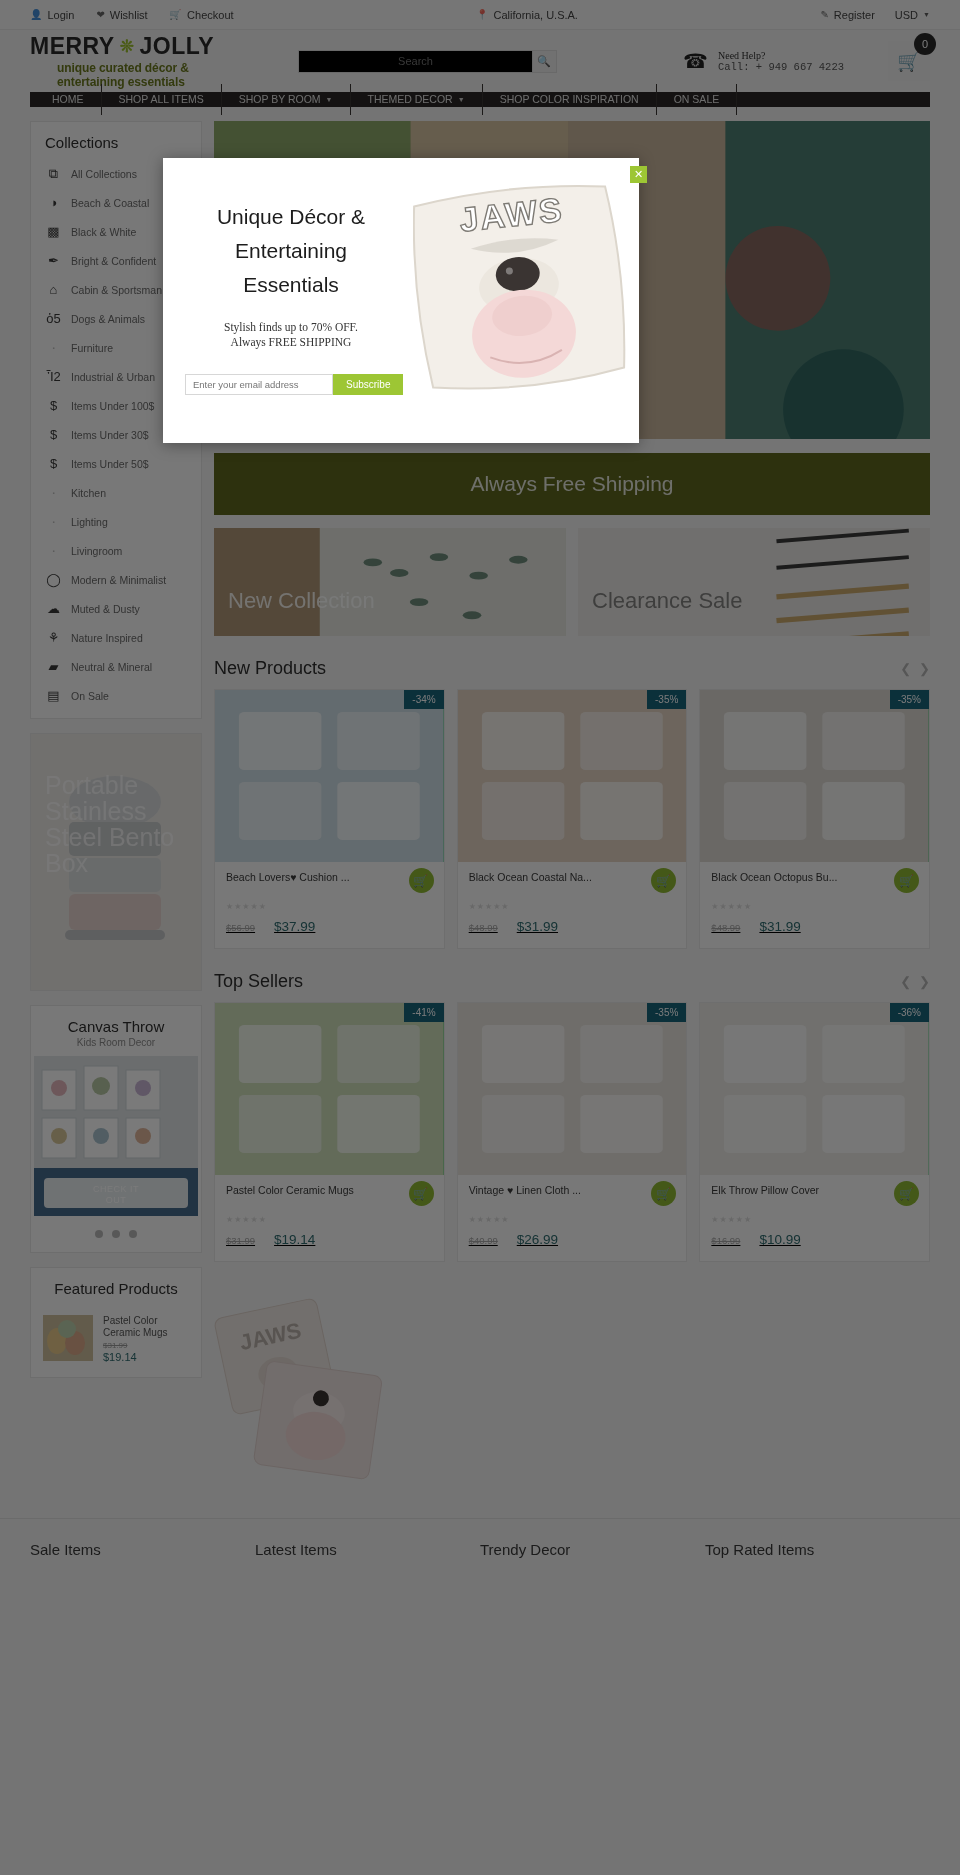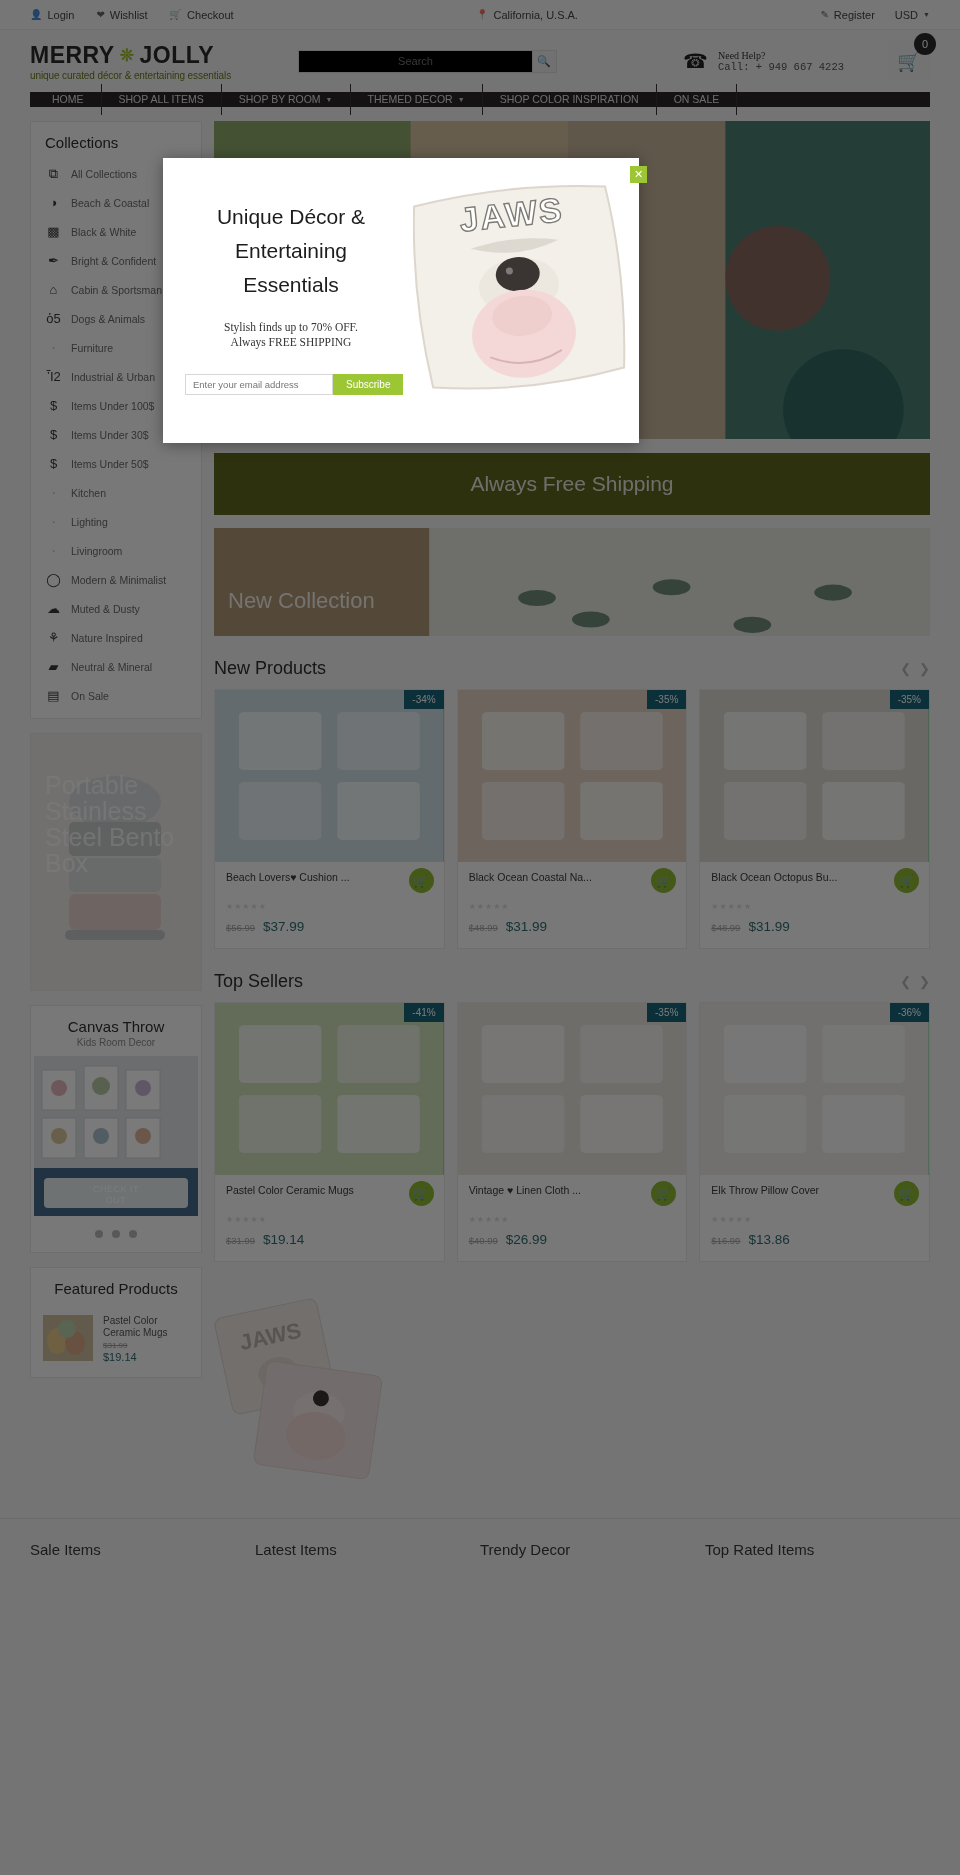--- a/index.html
+++ b/index.html
@@ -27,21 +27,21 @@
   }
   .topbar .mid { flex: 1; text-align: center; font-size: 11px; color: #444; }
   .topbar .right { display: flex; gap: 20px; align-items: center; }
   .ti { font-size: 10px; opacity: .8; }
 
   
   .header { height: 62px; background: #f3f3f3; display: flex; align-items: center; padding: 0 30px; }
   .logo { width: 210px; }
   .logo .l1 { font-size: 23px; font-weight: bold; letter-spacing: .5px; color: #2b2b2b; display: flex; align-items: center; gap: 5px;}
   .logo .flower { color: #9cbf2f; font-size: 17px; }
-  .logo .l2 { font-size: 10px; font-weight: normal; color: #6c7a1f; margin-top: 1px; letter-spacing: -0.1px;}
+  .logo .l2 { font-size: 12px; font-weight: bold; color: #6c7a1f; margin-top: 1px; letter-spacing: -0.1px; margin-left: 27px;}
 
   .searchwrap { margin-left: 58px; display: flex; }
   .searchwrap input {
     width: 235px; height: 23px; border: 1px solid #dcdcdc; background: #000000;
     padding: 0 8px; font-size: 11px; color: #999; outline: none; font-family: "Liberation Sans", sans-serif; text-align: center;
   }
   .searchbtn { width: 24px; height: 23px; background: #ececec; border: 1px solid #dcdcdc; border-left: none;
     display: flex; align-items: center; justify-content: center; cursor: pointer; }
 
   .helpblock { margin-left: auto; display: flex; align-items: center; gap: 10px; }
@@ -112,21 +112,21 @@
   .sec-head h2 { font-size: 18px; font-weight: normal; color: #2f2f2f; }
   .arrows { margin-left: auto; display: flex; gap: 8px; color: #b4b4b4; font-size: 13px; }
 
   .grid { display: flex; gap: 12px; }
   .card { flex: 1; background: #fbfbfb; border: 1px solid #e6e6e6; position: relative; }
   .card .imgbox { height: 172px; position: relative; overflow: hidden; background: #22c55e; }
   .disc { position: absolute; right: 0; top: 0; background: #17647a; color: #fff; font-size: 10px; padding: 4px 8px; }
   .card .info { padding: 9px 11px 14px; position: relative; }
   .card .pname { font-size: 10.5px; color: #3a3a3a; line-height: 13px; height: 26px; }
   .stars { color: #d9d9d9; font-size: 8px; letter-spacing: 1px; margin: 5px 0 8px; }
-  .prow { display: flex; align-items: baseline; gap: 8px; }
+  .prow { display: flex; align-items: baseline; gap: 19px; text-decoration: underline; }
   .old { font-size: 9.5px; color: #a5a5a5; text-decoration: line-through; }
   .new { font-size: 13.5px; color: #2f6b6f; }
   .addcart { position: absolute; right: 10px; top: 6px; width: 25px; height: 25px; border-radius: 50%;
     background: #8fb833; color: #fff; display: flex; align-items: center; justify-content: center; font-size: 12px; cursor: pointer; }
 
   
   .bt { display: flex; align-items: center; margin-top: 26px; height: 200px; }
   .bt-img { width: 190px; height: 190px; position: relative; flex: none; }
   .bt-txt { padding-left: 12px; }
   .bt-txt h2 { font-size: 26px; font-weight: 300; color: #4a4a4a; }
@@ -420,20 +420,36 @@
                   <ellipse cx="140" cy="34" rx="7" ry="3"></ellipse>
                   <ellipse cx="170" cy="22" rx="7" ry="3"></ellipse>
                   <ellipse cx="200" cy="36" rx="7" ry="3"></ellipse>
                   <ellipse cx="230" cy="24" rx="7" ry="3"></ellipse>
                   <ellipse cx="155" cy="56" rx="7" ry="3"></ellipse>
                   <ellipse cx="195" cy="66" rx="7" ry="3"></ellipse>
                 </g>
             </svg>
             <span style="position:relative;">New Collection</span>
           </div>
+          <div class="banner cs">
+            <svg style="position:absolute;inset:0" viewBox="0 0 266 108" preserveAspectRatio="none">
+              <rect width="266" height="108" fill="#ebe9e6"></rect>
+              <g stroke="#3b3b3b" stroke-width="3" fill="none">
+                <path d="M150 10 L250 2"></path>
+                  <path d="M150 30 L250 22"></path>
+              </g>
+              <g stroke="#caa96e" stroke-width="4" fill="none">
+                <path d="M150 52 L250 44"></path>
+                  <path d="M150 70 L250 62"></path>
+                  <path d="M150 88 L250 80"></path>
+              </g>
+              <circle cx="210" cy="98" r="5" fill="#c04a3a"></circle>
+            </svg>
+            <span style="position:relative;">Clearance Sale</span>
+          </div>
         </div>
 
         <div id="sections">
             <div class="sec-head">
               <h2>New Products</h2>
               <div class="arrows">
                 <span>❮</span>
                 <span>❯</span>
               </div>
             </div>
@@ -553,21 +569,21 @@
                     <rect x="18" y="22" width="62" height="58" rx="4" fill="#ffffff" opacity=".7"></rect>
                     <rect x="92" y="22" width="62" height="58" rx="4" fill="#ffffff" opacity=".55"></rect>
                     <rect x="18" y="92" width="62" height="58" rx="4" fill="#ffffff" opacity=".55"></rect>
                     <rect x="92" y="92" width="62" height="58" rx="4" fill="#ffffff" opacity=".7"></rect>
                   </svg><div class="disc">-36%</div></div>
                 <div class="info">
                   <div class="pname">Elk Throw Pillow Cover</div>
                   <div class="stars">★★★★★</div>
                   <div class="prow">
                     <span class="old">$16.99</span>
-                    <span class="new">$13.86</span>
+                    <span class="new">$10.99</span>
                   </div>
                   <div class="addcart">
                     <span>🛒</span>
                   </div>
                 </div>
               </div>
             </div>
           </div>
 
         <div class="bt">

